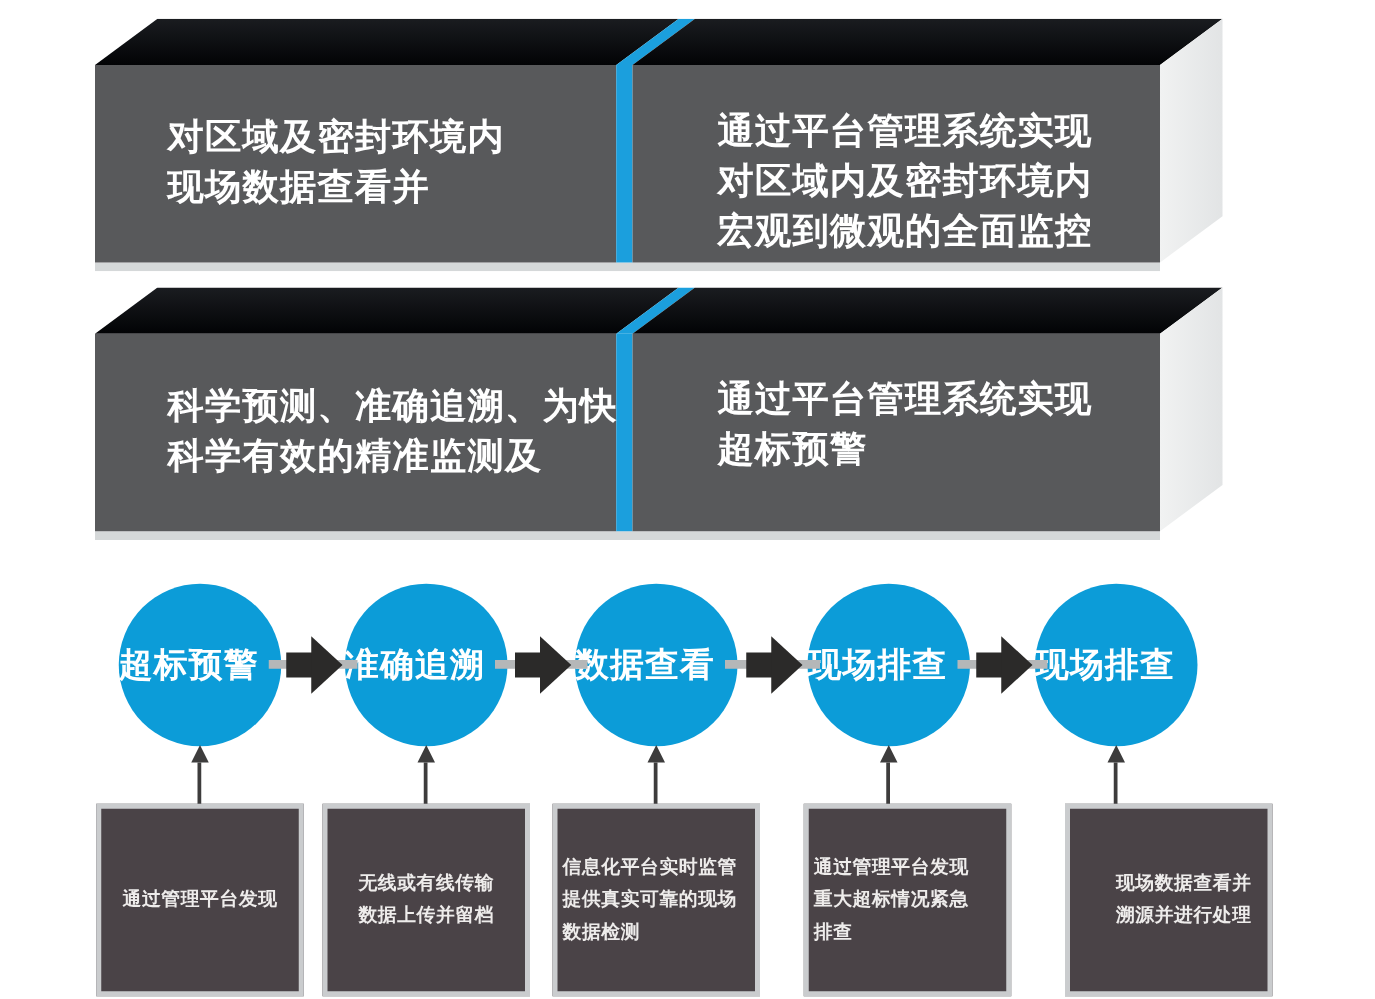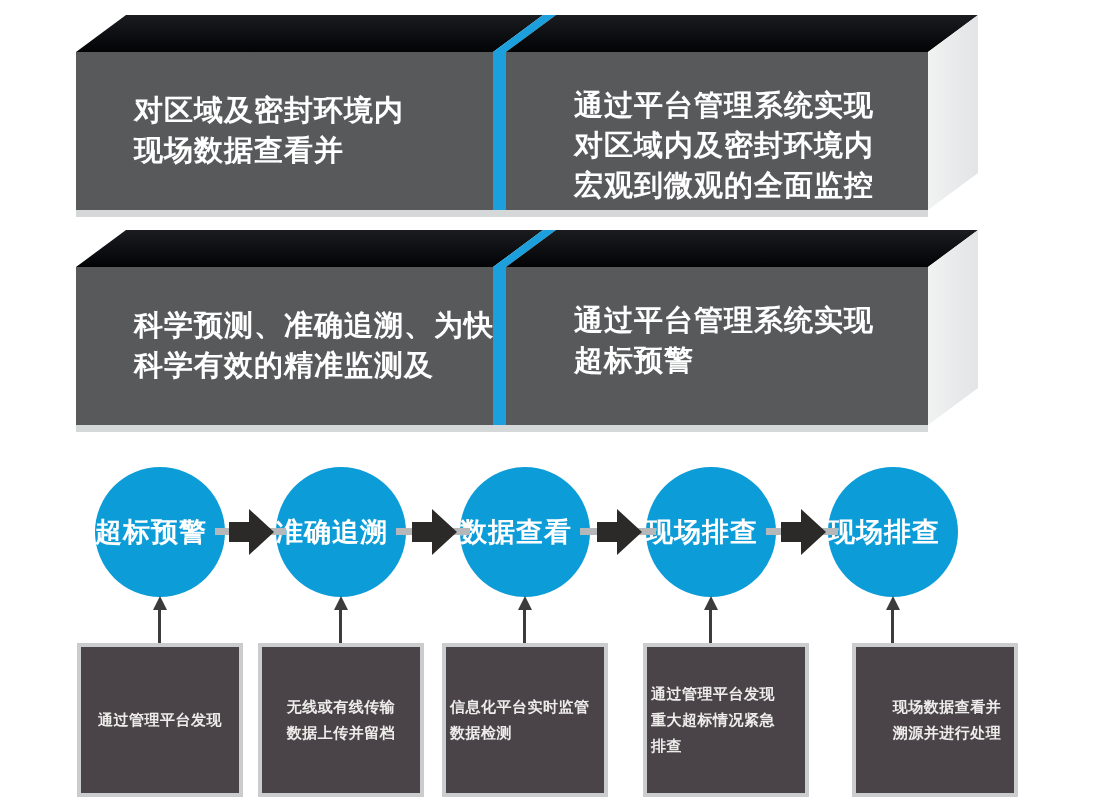--- a/index.html
+++ b/index.html
@@ -165,20 +165,21 @@
 
   <div class="dbox" style="left:77px;">
     <div>通过管理平台发现</div>
   </div>
   <div class="dbox" style="left:258px;font-family:Liberation Serif, serif;">
     <div>无线或有线传输</div>
     <div>数据上传并留档</div>
   </div>
   <div class="dbox align-left" style="left:442px;">
     <div>信息化平台实时监管</div>
+    <div>提供真实可靠的现场</div>
     <div>数据检测</div>
   </div>
   <div class="dbox align-left" style="left:643px;">
     <div>通过管理平台发现</div>
     <div>重大超标情况紧急</div>
     <div>排查</div>
   </div>
   <div class="dbox" style="left:852px;padding-left:24px;">
     <div>现场数据查看并</div>
     <div>溯源并进行处理</div>

